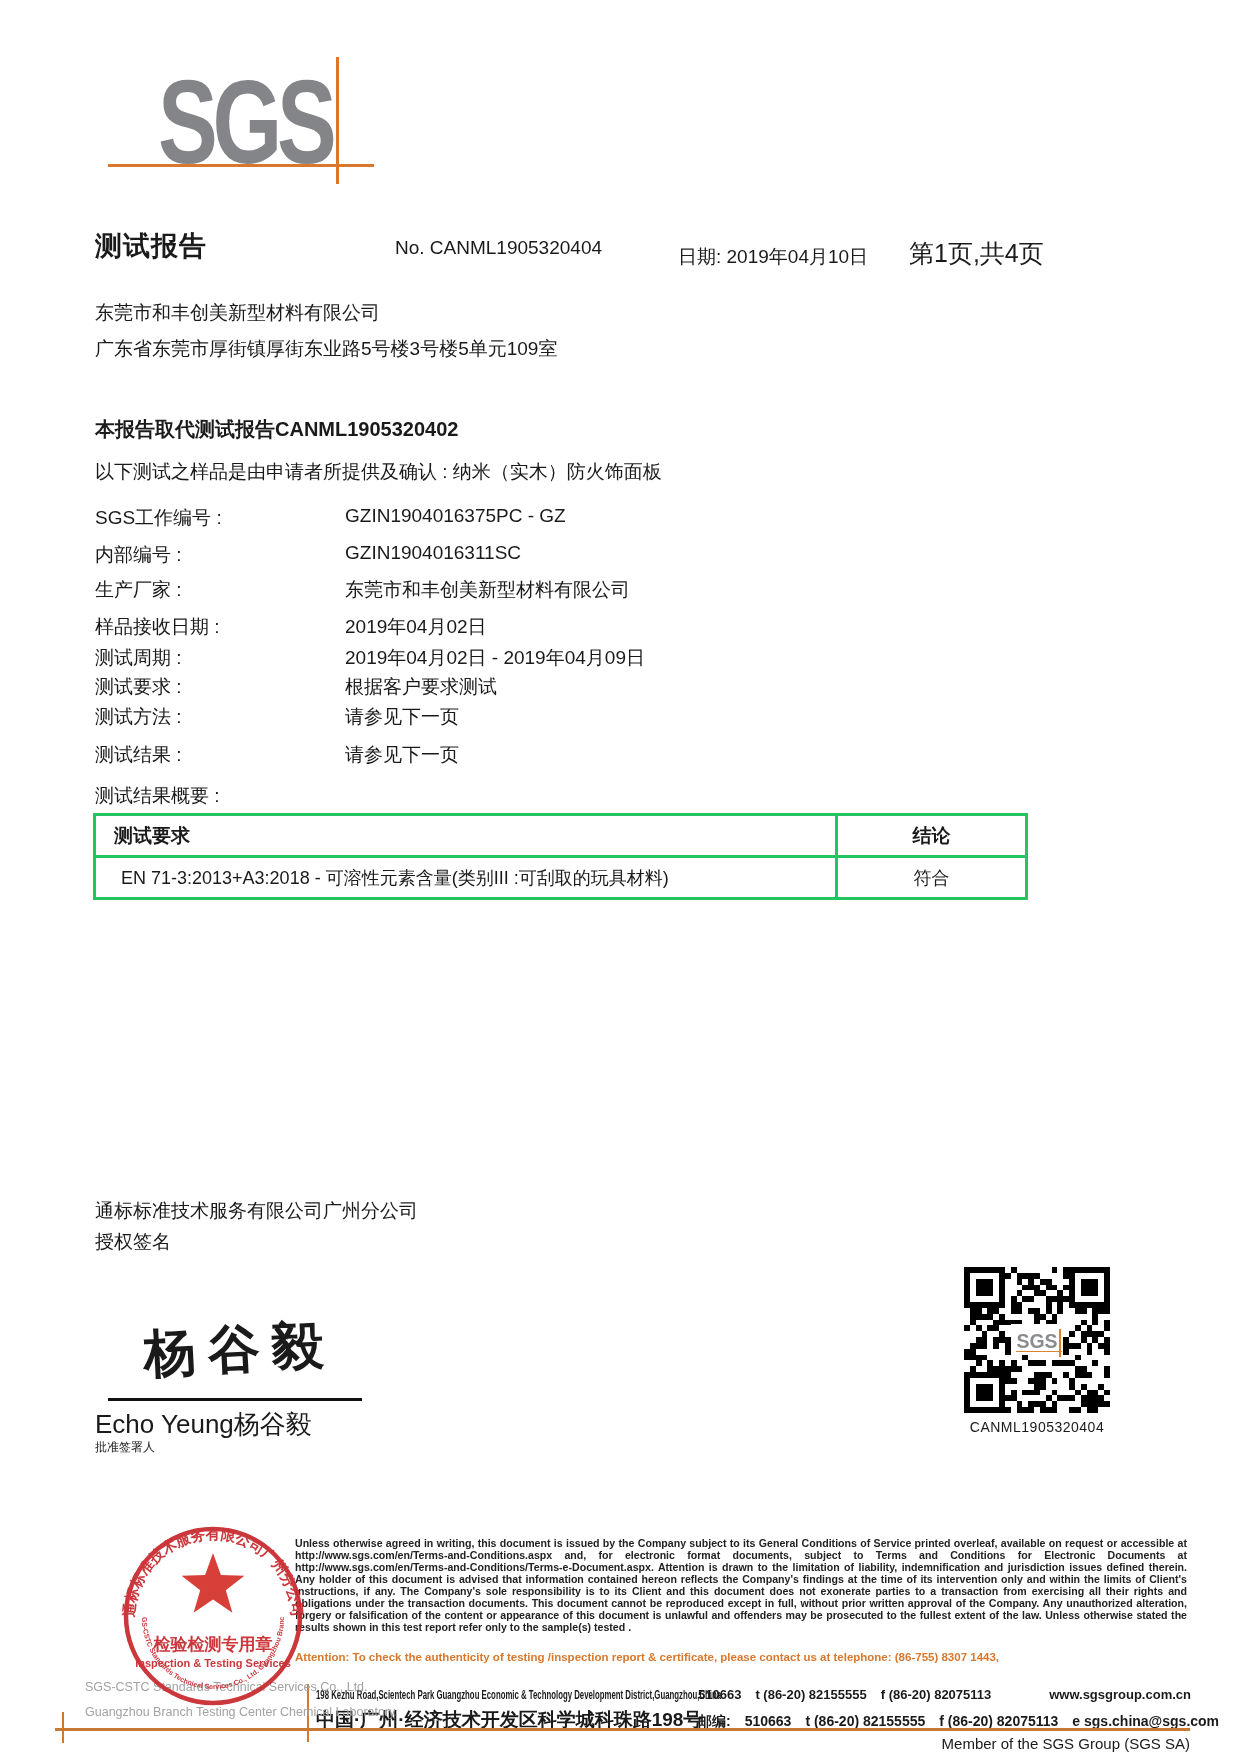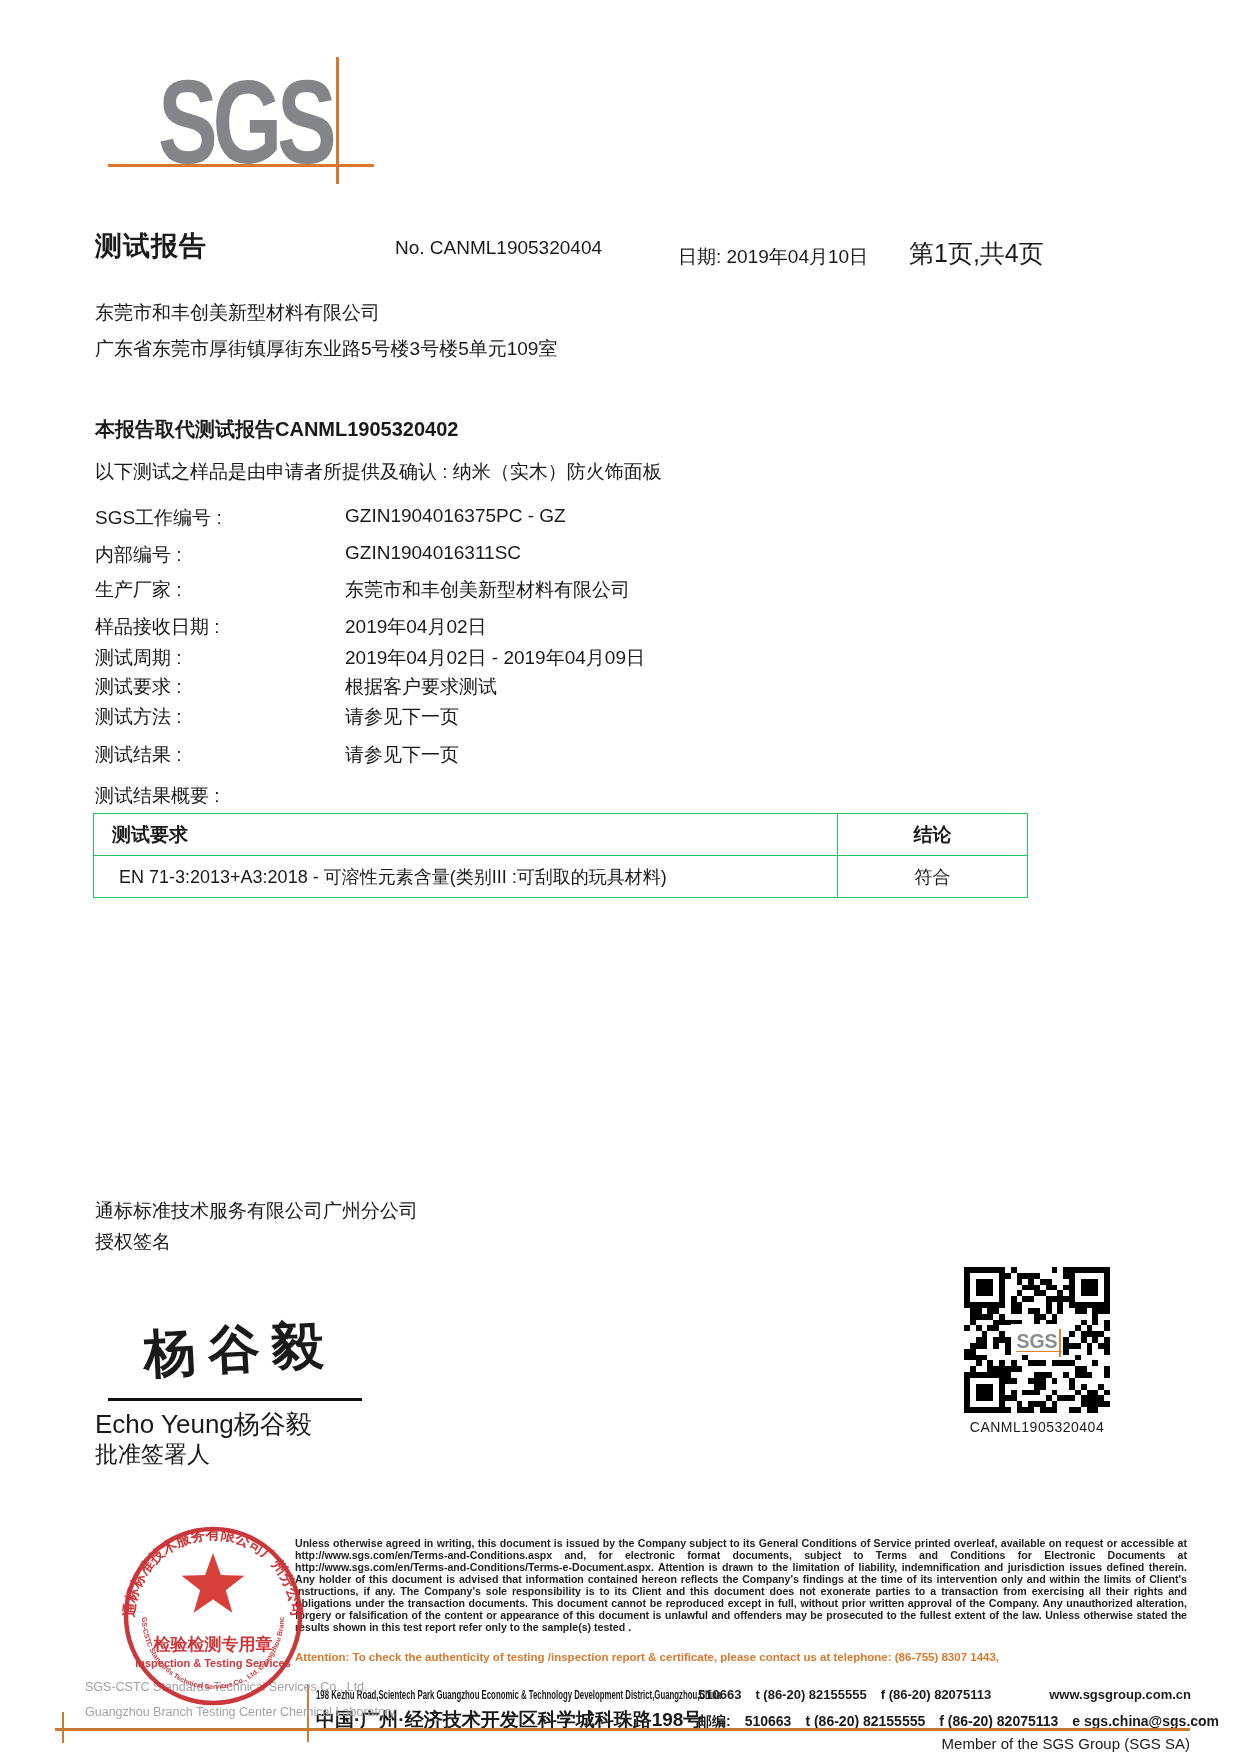--- a/index.html
+++ b/index.html
@@ -32,34 +32,34 @@
   .kv { left:95px; top:0; width:900px; }
   .kv-row { position:absolute; left:0; font-size:19px; white-space:nowrap; }
   .kv-value { position:absolute; left:250px; white-space:nowrap; }
   .kv-r0{top:505px}.kv-r1{top:542px}.kv-r2{top:577px}.kv-r3{top:614px}
   .kv-r4{top:645px}.kv-r5{top:674px}.kv-r6{top:704px}.kv-r7{top:742px}
 
   .summary-heading { left:95px; top:783px; font-size:19px; }
 
   
   .result-table { left:93px; top:813px; width:935px; border-collapse:collapse; background:#fff; }
-  .result-table th, .result-table td { border:1px solid #22c55e; }
+  .result-table th, .result-table td { border:3px solid #22c55e; }
   .result-table th { font-size:19px; font-weight:bold; text-align:left; height:42px; padding-left:18px; }
   .result-table th.c-conc { width:190px; text-align:center; padding-left:0; }
   .result-table td { font-size:18px; height:42px; padding-left:25px; }
   .result-table td.c-conc { text-align:center; padding-left:0; }
 
   
   .sign-company { left:95px; top:1198px; font-size:19px; }
   .sign-auth    { left:95px; top:1229px; font-size:19px; }
   .handwriting  { left:142px; top:1320px; font-size:52px; font-weight:bold; letter-spacing:12px;
                   transform:rotate(-3deg); transform-origin:left top; }
   .sign-line    { left:108px; top:1398px; width:254px; height:3px; background:#111; }
   .sign-name    { left:95px; top:1407px; font-size:26px; }
-  .sign-role    { left:95px; top:1439px; font-size:23px;font-family:Liberation Serif, serif; }
+  .sign-role    { left:95px; top:1439px; font-size:12px;font-family:Liberation Serif, serif; }
 
   
   .qr-block { left:963px; top:1267px; width:148px; text-align:center; }
   .qr-caption { font-size:14px; margin-top:2px; letter-spacing:.5px; }
 
   
   .footer-disclaimer { left:295px; top:1537px; width:892px; font-size:10.6px; font-weight:bold;
                        line-height:1.14; text-align:justify; color:#222; }
   .footer-attention  { left:295px; top:1650px; width:892px; font-size:11.5px; font-weight:bold;
                        color:#d9782d; line-height:1.3; }

